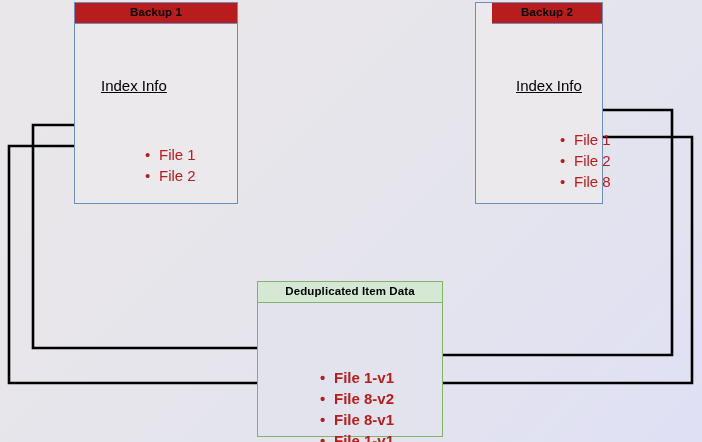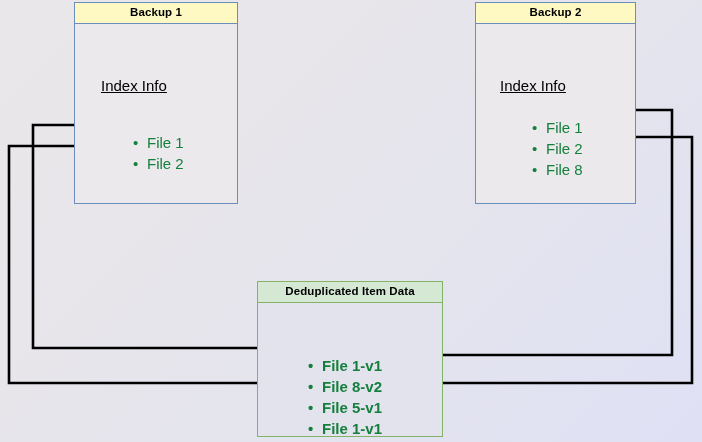--- a/index.html
+++ b/index.html
@@ -40,46 +40,46 @@
     background: #e3e3ee;
   }
   .node-header {
     box-sizing: border-box;
     height: 21px;
     line-height: 19px;
     text-align: center;
     font-size: 11.5px;
     font-weight: bold;
     color: #000;
-    background: #fef9c3;
+    background: #b91c1c;
     border-bottom: 1px solid #6c8ebf;
     letter-spacing: 0.1px;
   }
   .node.green .node-header {
     background: #d5e8d4;
     border-bottom-color: #82b366;
   }
   .node-body {
     position: relative;
     flex: 1;
   }
   .index-label {
     position: absolute;
     font-size: 15px;
     color: #000;
     white-space: nowrap;
     text-decoration: underline;
   }
   .file-list {
     position: absolute;
-    margin: 4px;
+    margin: 16px;
     padding: 0 0 0 18px;
     list-style: none;
     font-size: 15px;
-    color: #15803d;
+    color: #b91c1c;
   }
   .file-list li {
     position: relative;
     height: 21px;
     line-height: 21px;
     white-space: nowrap;
   }
   .file-list li::before {
     content: "\2022";
     position: absolute;
@@ -120,37 +120,37 @@
     <div class="node-header">Backup 1</div>
     <div class="node-body">
       <div class="index-label" style="left:26px; top:53px;">Index Info</div>
       <ul class="file-list" style="left:50px; top:104px;">
         <li>File 1</li>
         <li>File 2</li>
       </ul>
     </div>
   </div>
 
-  <div class="node" style="left:475px; top:2px; width:161px; height:202px;">
+  <div class="node" style="left:475px; top:2px; width:128px; height:202px;padding-left:16px;">
     <div class="node-header">Backup 2</div>
     <div class="node-body">
       <div class="index-label" style="left:24px; top:53px;">Index Info</div>
       <ul class="file-list" style="left:48px; top:89px;">
         <li>File 1</li>
         <li>File 2</li>
         <li>File 8</li>
       </ul>
     </div>
   </div>
 
   <div class="node green" style="left:257px; top:281px; width:186px; height:156px;">
     <div class="node-header">Deduplicated Item Data</div>
     <div class="node-body">
       <ul class="file-list dedup-list" style="left:40px; top:48px;font-weight:bold;">
         <li>File 1-v1</li>
         <li>File 8-v2</li>
-        <li>File 5-v1</li>
+        <li>File 8-v1</li>
         <li>File 1-v1</li>
       </ul>
     </div>
   </div>
 
 </div>
 
 </body></html>

